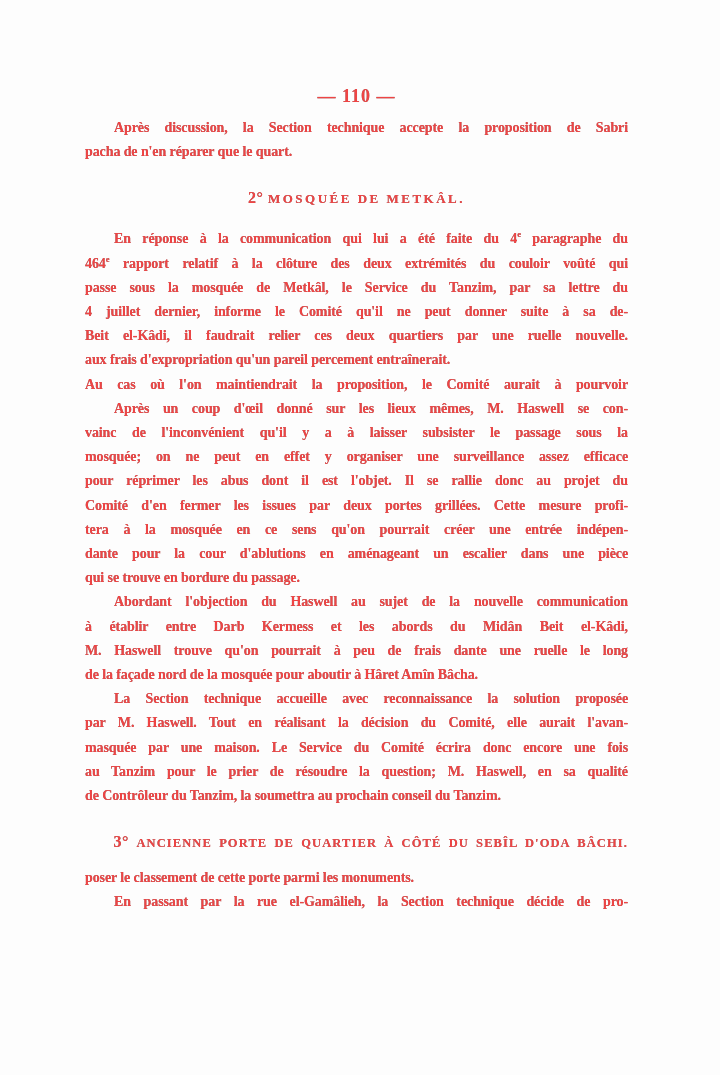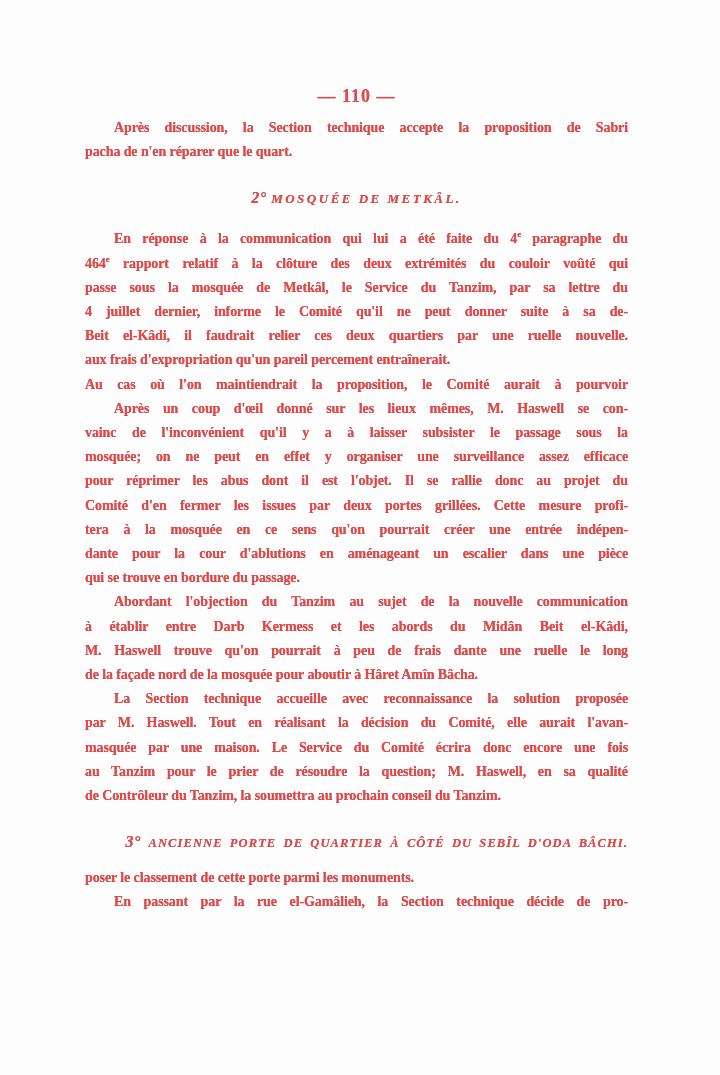--- a/index.html
+++ b/index.html
@@ -46,21 +46,20 @@
   .line.first { text-indent: 29px; }
   .line.plast { text-align-last: left; }
   h3.heading {
     margin: 24px 0 18px 0;
     text-align: center;
     font-size: 13px;
     font-weight: 700;
     letter-spacing: 2.5px;
     line-height: 20px;
     white-space: nowrap;
-    font-style: italic;
   }
   h3.heading .hnum {
     font-size: 16px;
     letter-spacing: 0.5px;
   }
   h3.heading:last-of-type {
     font-size: 12.5px;
     letter-spacing: 1.1px;
     word-spacing: 3px;
     margin-bottom: 13px;
@@ -97,21 +96,21 @@
           <div class="line first">Après un coup d'œil donné sur les lieux mêmes, M. Haswell se con-</div>
           <div class="line">vainc de l'inconvénient qu'il y a à laisser subsister le passage sous la</div>
           <div class="line">mosquée; on ne peut en effet y organiser une surveillance assez efficace</div>
           <div class="line">pour réprimer les abus dont il est l'objet. Il se rallie donc au projet du</div>
           <div class="line">Comité d'en fermer les issues par deux portes grillées. Cette mesure profi-</div>
           <div class="line">tera à la mosquée en ce sens qu'on pourrait créer une entrée indépen-</div>
           <div class="line">dante pour la cour d'ablutions en aménageant un escalier dans une pièce</div>
           <div class="line plast">qui se trouve en bordure du passage.</div>
         </div>
         <div class="para block-4">
-          <div class="line first">Abordant l'objection du Tanzim au sujet de la nouvelle communication</div>
+          <div class="line first">Abordant l'objection du Haswell au sujet de la nouvelle communication</div>
           <div class="line">à établir entre Darb Kermess et les abords du Midân Beit el-Kâdi,</div>
           <div class="line">M. Haswell trouve qu'on pourrait à peu de frais dante une ruelle le long</div>
           <div class="line plast">de la façade nord de la mosquée pour aboutir à Hâret Amîn Bâcha.</div>
         </div>
         <div class="para block-5">
           <div class="line first">La Section technique accueille avec reconnaissance la solution proposée</div>
           <div class="line">par M. Haswell. Tout en réalisant la décision du Comité, elle aurait l'avan-</div>
           <div class="line">masquée par une maison. Le Service du Comité écrira donc encore une fois</div>
           <div class="line">au Tanzim pour le prier de résoudre la question; M. Haswell, en sa qualité</div>
           <div class="line plast">de Contrôleur du Tanzim, la soumettra au prochain conseil du Tanzim.</div>

